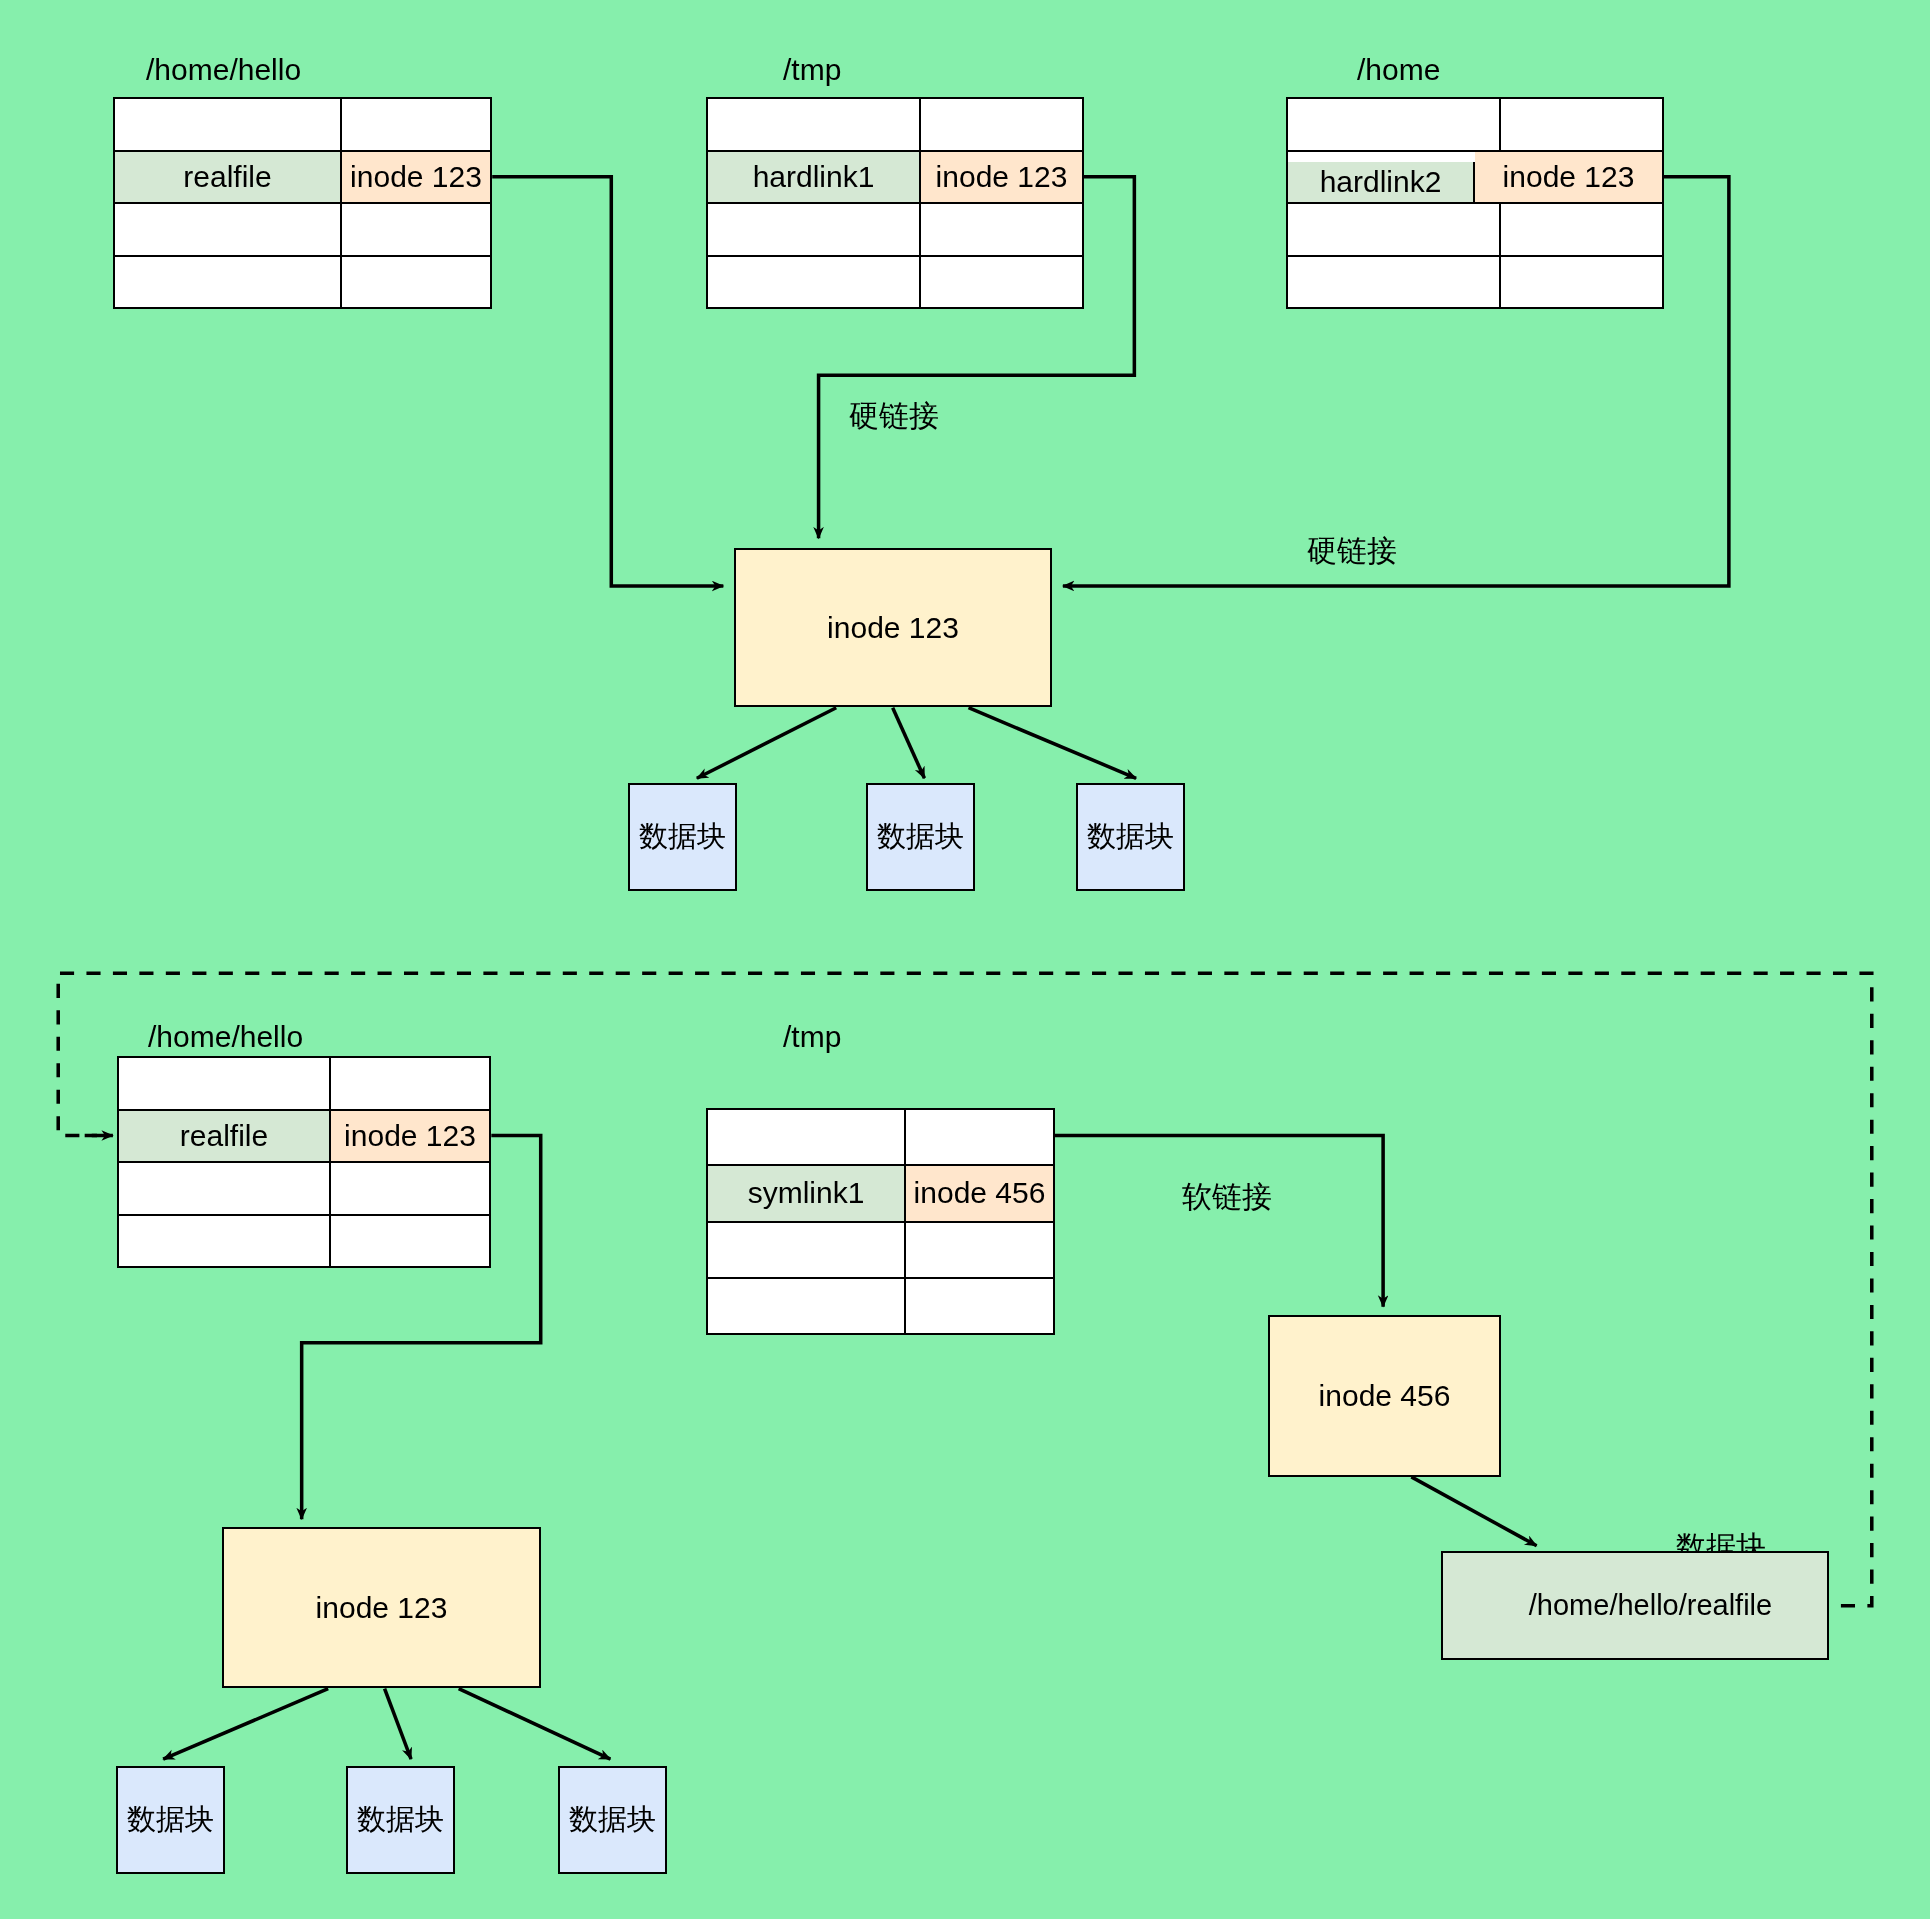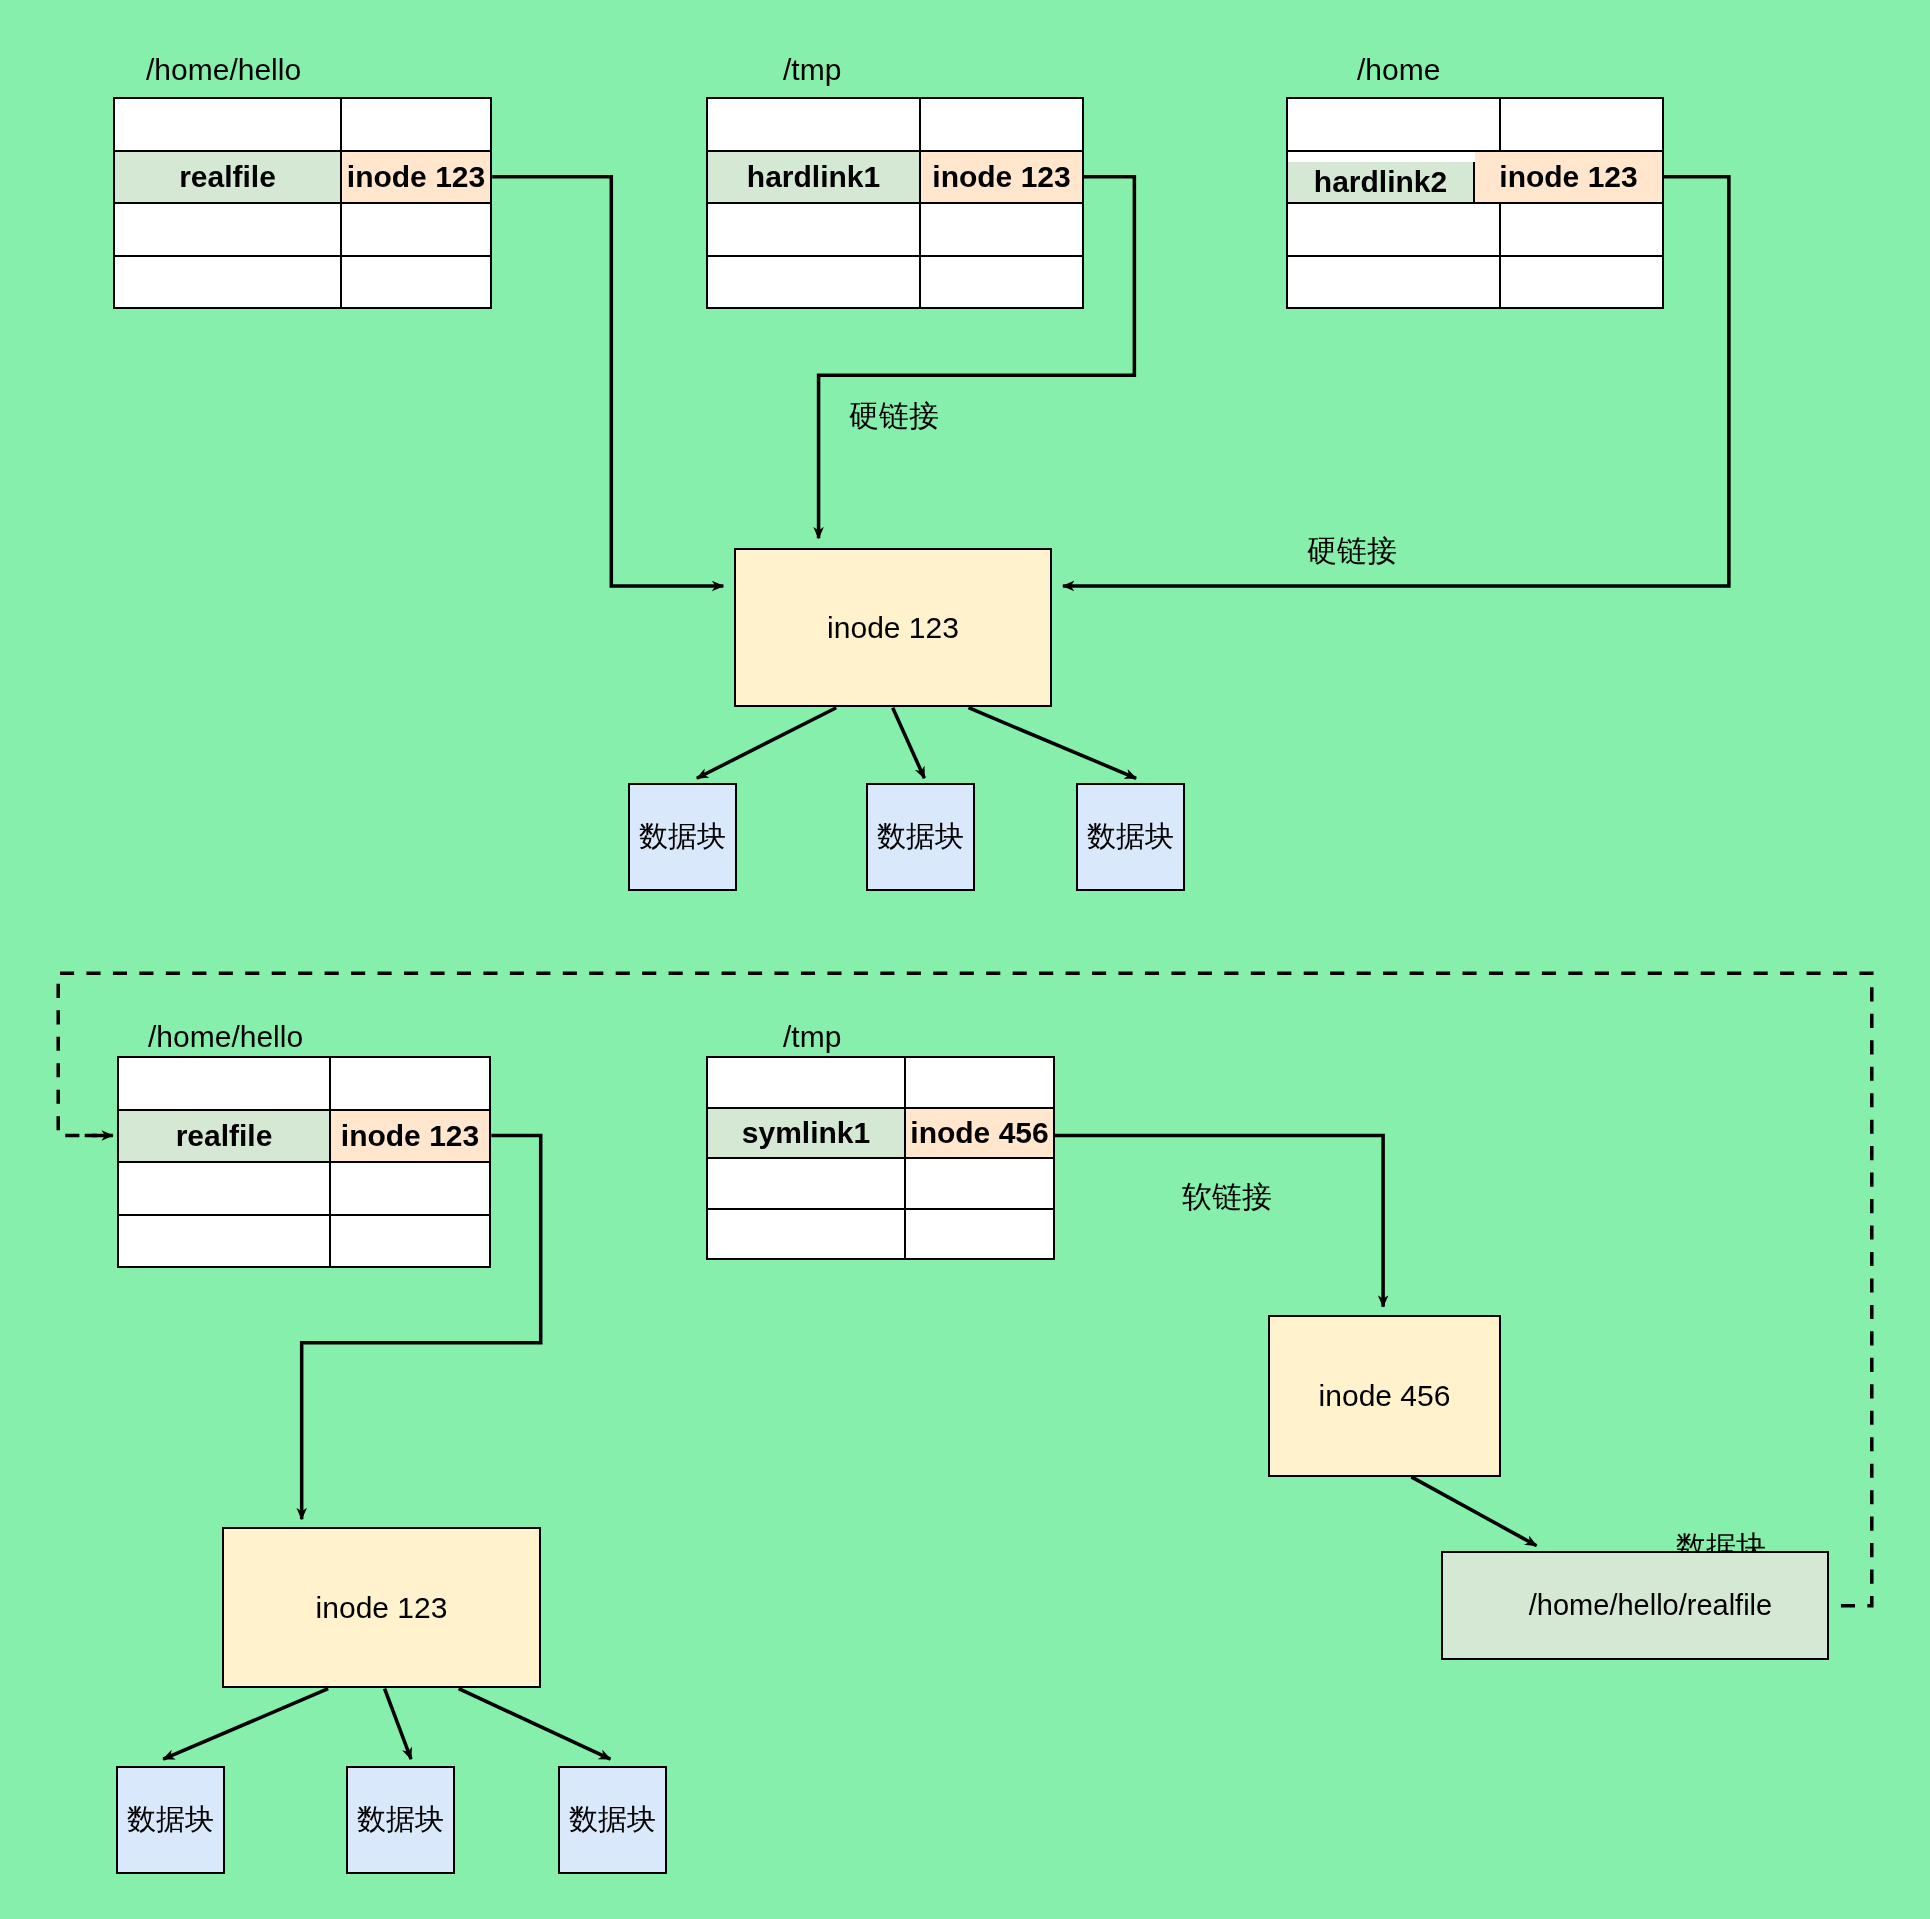--- a/index.html
+++ b/index.html
@@ -2,21 +2,21 @@
 <html style="font-size:14px"><head>
 <meta charset="utf-8">
 <style>
   html,body{margin:0;padding:0;background:#ffffff;}
   body{font-family:"Liberation Sans","DejaVu Sans",sans-serif;color:#000;}
   #stage{position:relative;width:1930px;height:1920px;background:#86efac;overflow:hidden;}
 
   .lbl{position:absolute;font-size:30px;line-height:1;color:#000;white-space:nowrap;}
 
   .dtable{position:absolute;border:2.6px solid #000;box-sizing:border-box;display:flex;flex-direction:column;background:#fff;}
-  .drow{flex:1 1 0;display:flex;border-bottom:2.6px solid #000;font-weight:bold;}
+  .drow{flex:1 1 0;display:flex;border-bottom:2.6px solid #000;}
   .drow:last-child{border-bottom:none;}
   .dcell{display:flex;align-items:center;justify-content:center;font-size:30px;box-sizing:border-box;}
   .dcell.name{border-right:2.6px solid #000;}
   .fill-green{background:#d5e8d4;}
   .fill-orange{background:#ffe6cc;}
 
   .node{position:absolute;box-sizing:border-box;border:2.6px solid #000;display:flex;align-items:center;justify-content:center;font-size:30px;text-align:center;}
   .inode{background:#fff2cc;}
   .datablk{background:#dae8fc;font-size:29px;}
   .pathblk{background:#d5e8d4;font-size:29px;white-space:nowrap;}
@@ -145,21 +145,21 @@
       <div class="dcell name" style="width:212px;"></div>
       <div class="dcell" style="flex:1;"></div>
     </div>
     <div class="drow">
       <div class="dcell name" style="width:212px;"></div>
       <div class="dcell" style="flex:1;"></div>
     </div>
   </div>
 
   <div class="lbl" style="left:783px;top:1022px;">/tmp</div>
-  <div class="dtable" style="left:706px;top:1056px;width:349px;height:204px;">
+  <div class="dtable" style="left:706px;top:1108px;width:349px;height:227px;">
     <div class="drow">
       <div class="dcell name" style="width:198px;"></div>
       <div class="dcell" style="flex:1;"></div>
     </div>
     <div class="drow">
       <div class="dcell name fill-green" style="width:198px;">symlink1</div>
       <div class="dcell fill-orange" style="flex:1;">inode 456</div>
     </div>
     <div class="drow">
       <div class="dcell name" style="width:198px;"></div>

